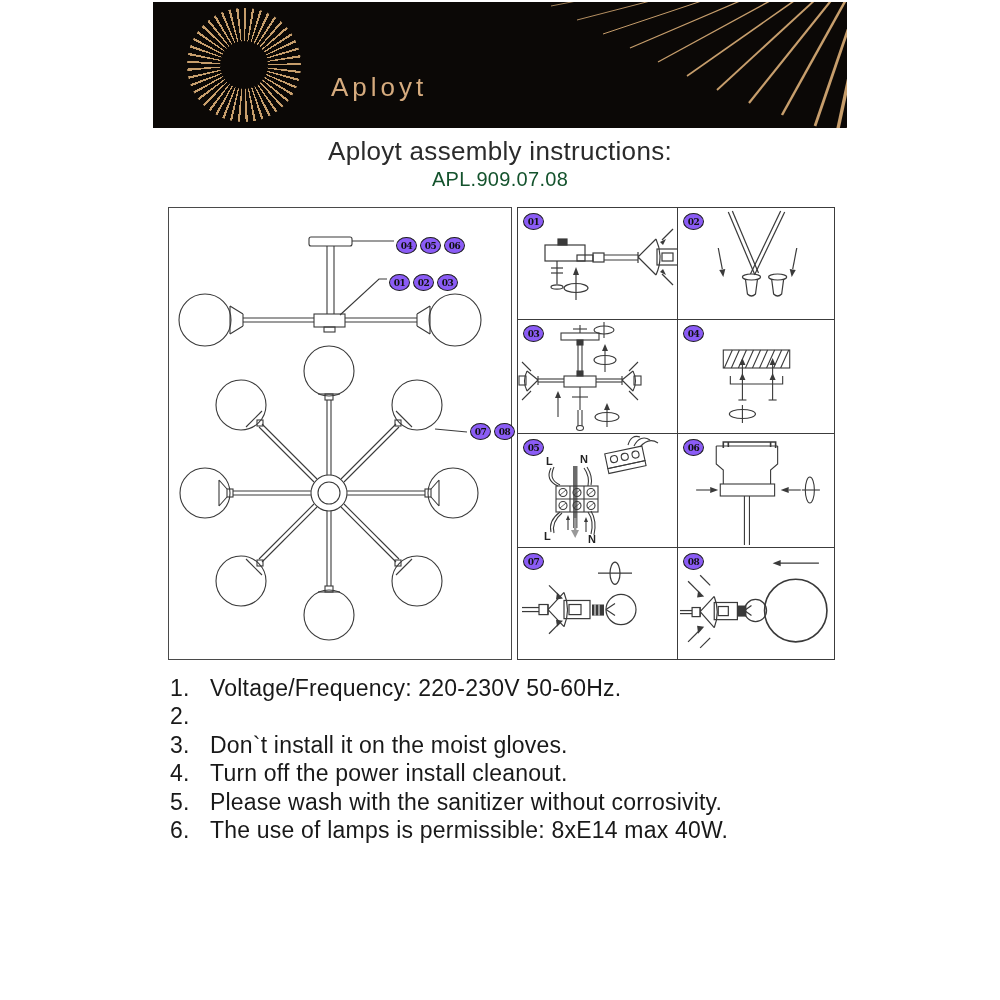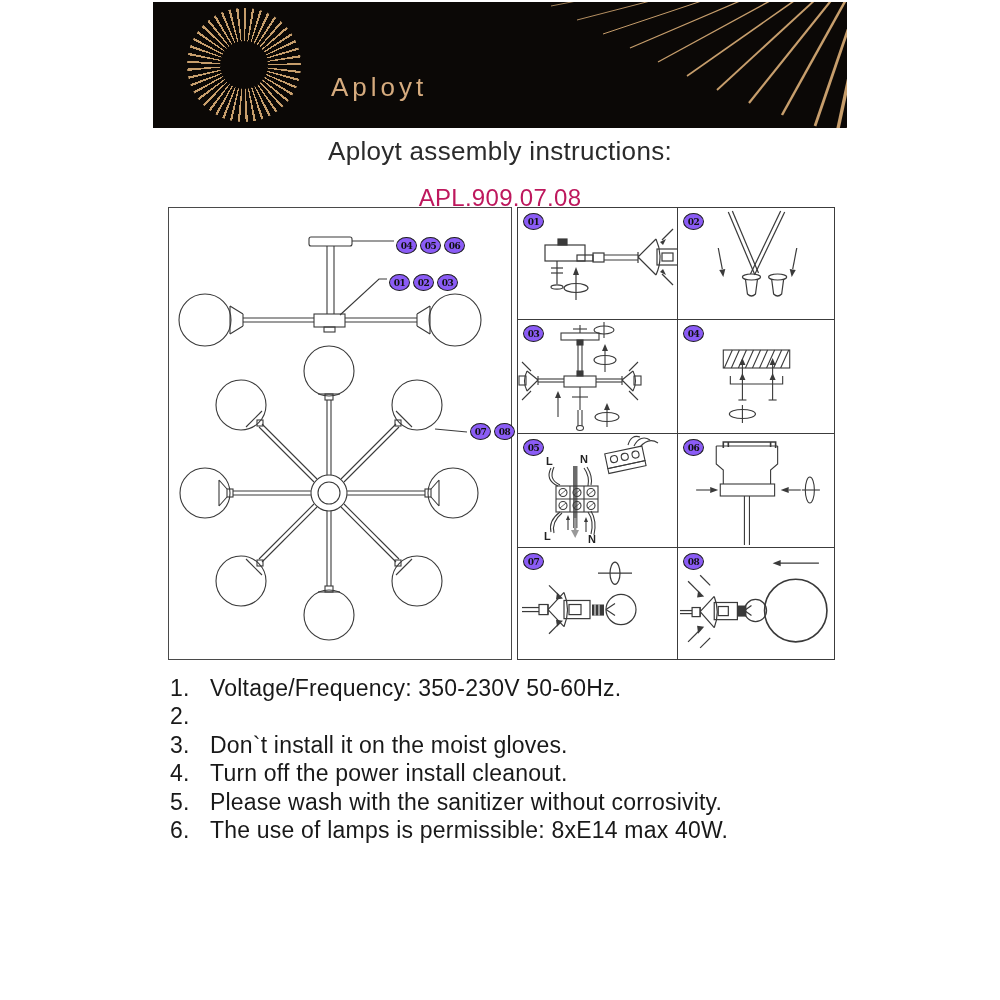--- a/index.html
+++ b/index.html
@@ -8,21 +8,21 @@
   
   .banner{position:absolute;left:153px;top:2px;width:694px;height:126px;background:#0b0806;overflow:hidden;}
   .starburst{position:absolute;left:34px;top:6px;width:114px;height:114px;border-radius:50%;
              background:repeating-conic-gradient(#c79e6c 0deg 2.4deg,transparent 2.4deg 8deg);}
   .starburst::after{content:"";position:absolute;inset:33px;border-radius:50%;background:#0b0806;}
   .wordmark{position:absolute;left:178px;top:34px;font-size:26px;font-weight:400;
             letter-spacing:4px;color:#d6ab7e;font-family:"Liberation Sans",sans-serif;margin-top:36px;}
   .rays{position:absolute;left:0;top:0;width:694px;height:126px;}
   
   .heading{position:absolute;left:0;top:136px;width:100%;text-align:center;font-size:26px;color:#2b2b2b;letter-spacing:0.3px;}
-  .model{position:absolute;left:0;top:184px;width:100%;text-align:center;font-size:24px;color:#be185d;letter-spacing:0.3px;}
+  .model{position:absolute;left:0;top:168px;width:100%;text-align:center;font-size:20px;color:#14532d;letter-spacing:0.3px;}
   
   .overview-box{position:absolute;left:168px;top:207px;width:342px;height:451px;border:1px solid #4a4a4a;background:#fff;}
   .overview-box>svg{position:absolute;inset:0;width:100%;height:100%;}
   .callouts{position:absolute;display:flex;gap:3px;}
   .g1{left:227px;top:29px;} .g2{left:220px;top:66px;} .g3{left:301px;top:215px;}
   .chip{display:flex;align-items:center;justify-content:center;width:19px;height:15px;
         border:1.5px solid #1d1d1d;border-radius:50%;background:#8b5cf6;
         font-family:"DejaVu Serif",serif;font-weight:bold;font-size:9px;color:#111;letter-spacing:-0.5px;}
   
   .steps-grid{position:absolute;left:517px;top:207px;width:316px;height:451px;border:1px solid #3c3c3c;
@@ -389,21 +389,21 @@
           <line x1="140" y1="15" x2="100" y2="15"></line>
             <polygon points="102,12 102,18 94,15" fill="#3a3a3a" stroke="none"></polygon>
         </g>
       </svg>
     </div>
   </section>
 
   <div class="instructions">
     <div class="irow">
       <span class="inum">1.</span>
-      <span class="itext">Voltage/Frequency: 350-230V 50-60Hz.</span>
+      <span class="itext">Voltage/Frequency: 220-230V 50-60Hz.</span>
     </div>
     <div class="irow">
       <span class="inum">2.</span>
     </div>
     <div class="irow">
       <span class="inum">3.</span>
       <span class="itext">Don`t install it on the moist gloves.</span>
     </div>
     <div class="irow">
       <span class="inum">4.</span>

